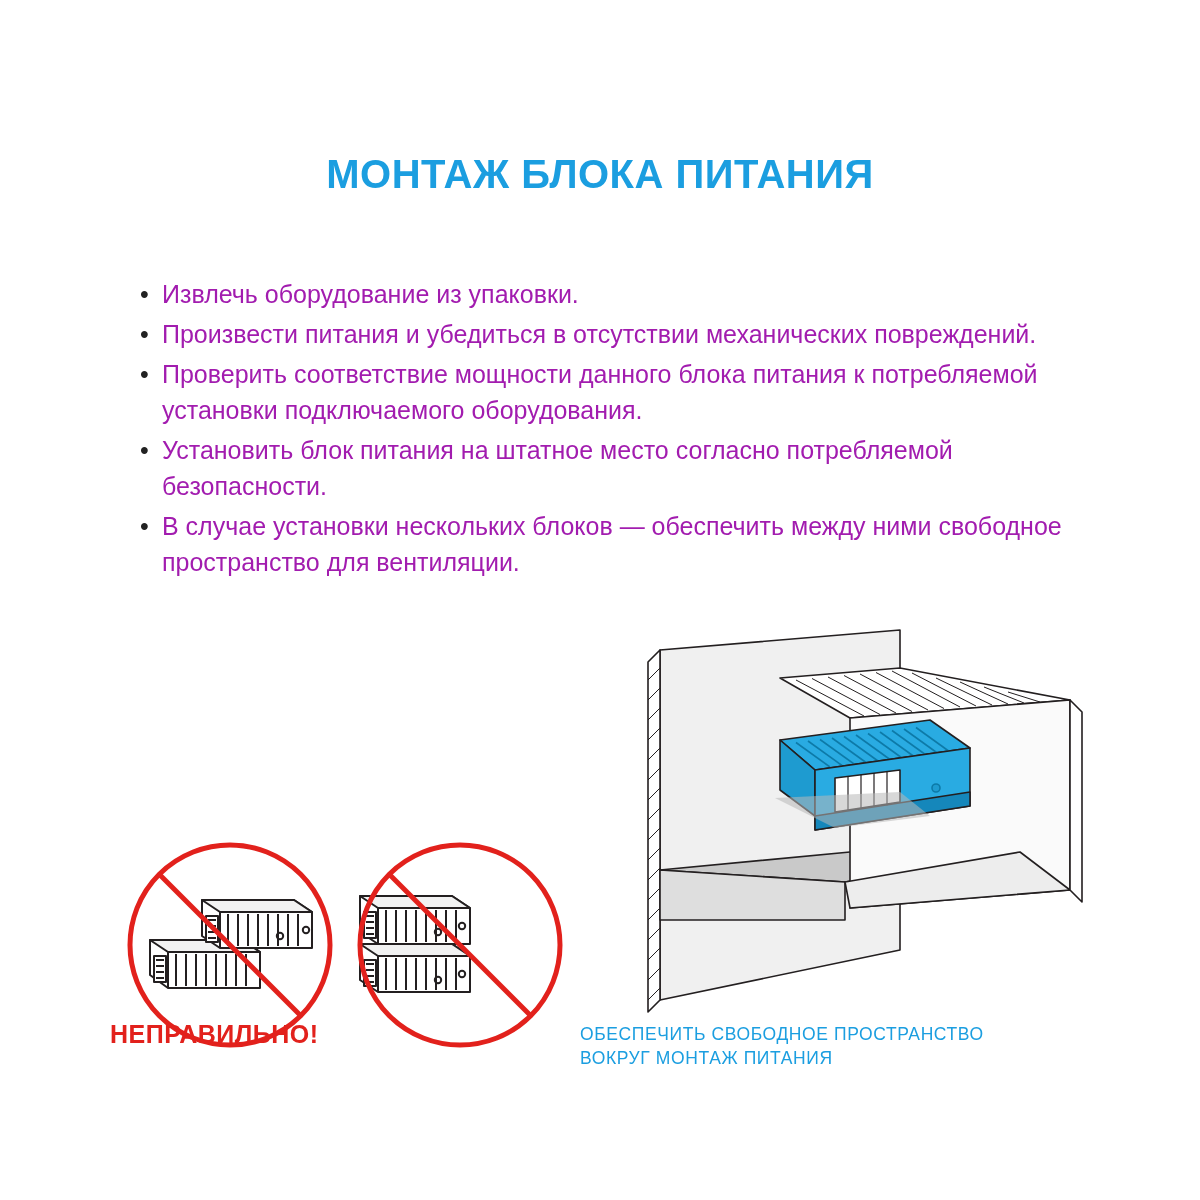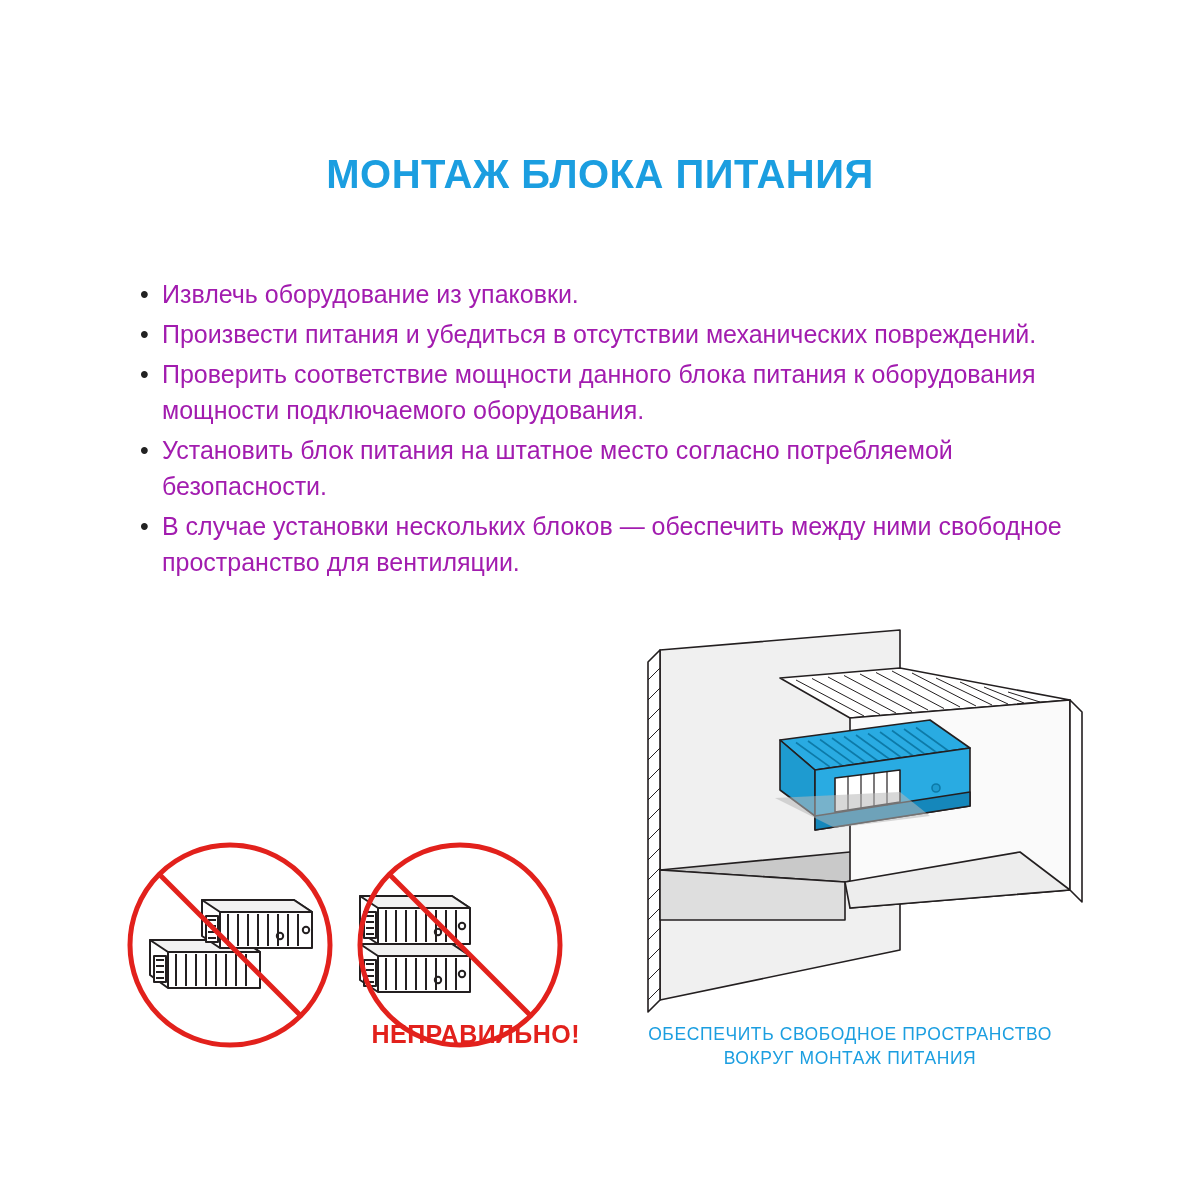--- a/index.html
+++ b/index.html
@@ -77,41 +77,41 @@
     left: 110px;
     top: 110px;
     width: 470px;
     height: 360px;
   }
   .wrong-caption {
     position: absolute;
     left: 110px;
     top: 400px;
     width: 470px;
-    text-align: right;
+    text-align: left;
     font-size: 25px;
     font-weight: bold;
     letter-spacing: 0.5px;
     color: #e2211c;
   }
 
   
   .right-block {
     position: absolute;
     left: 600px;
     top: 0px;
     width: 520px;
     height: 390px;
   }
   .right-caption {
     position: absolute;
     left: 580px;
     top: 402px;
     width: 540px;
-    text-align: center;
+    text-align: left;
     font-size: 17.5px;
     line-height: 24px;
     letter-spacing: 0.6px;
     color: #1b9ee0;
   }
 
   svg { display: block; }
 </style>
 </head>
 <body>
@@ -124,21 +124,21 @@
     <div class="bullet-row">
       <div class="bullet-dot">•</div>
       <div class="bullet-text">Извлечь оборудование из упаковки.</div>
     </div>
     <div class="bullet-row">
       <div class="bullet-dot">•</div>
       <div class="bullet-text">Произвести питания и убедиться в отсутствии механических повреждений.</div>
     </div>
     <div class="bullet-row">
       <div class="bullet-dot">•</div>
-      <div class="bullet-text">Проверить соответствие мощности данного блока питания к оборудования мощности подключаемого оборудования.</div>
+      <div class="bullet-text">Проверить соответствие мощности данного блока питания к потребляемой установки подключаемого оборудования.</div>
     </div>
     <div class="bullet-row">
       <div class="bullet-dot">•</div>
       <div class="bullet-text">Установить блок питания на штатное место согласно потребляемой безопасности.</div>
     </div>
     <div class="bullet-row">
       <div class="bullet-dot">•</div>
       <div class="bullet-text">В случае установки нескольких блоков — обеспечить между ними свободное пространство для вентиляции.</div>
     </div>
   </div>

